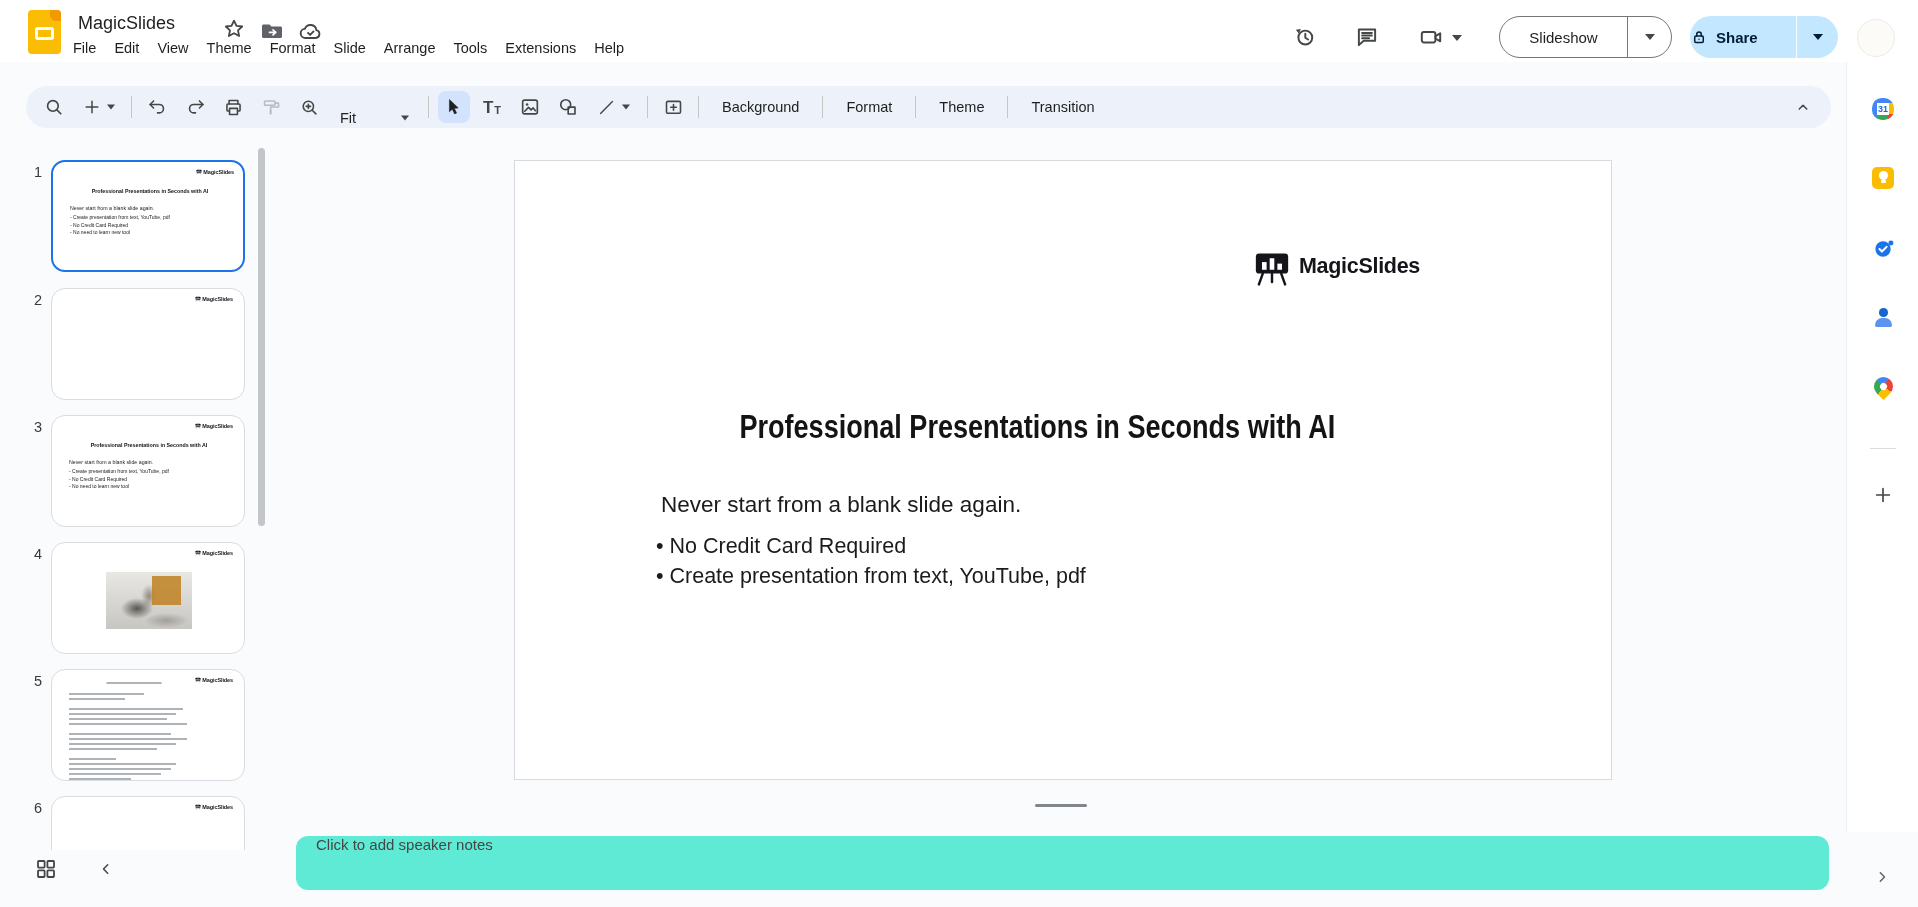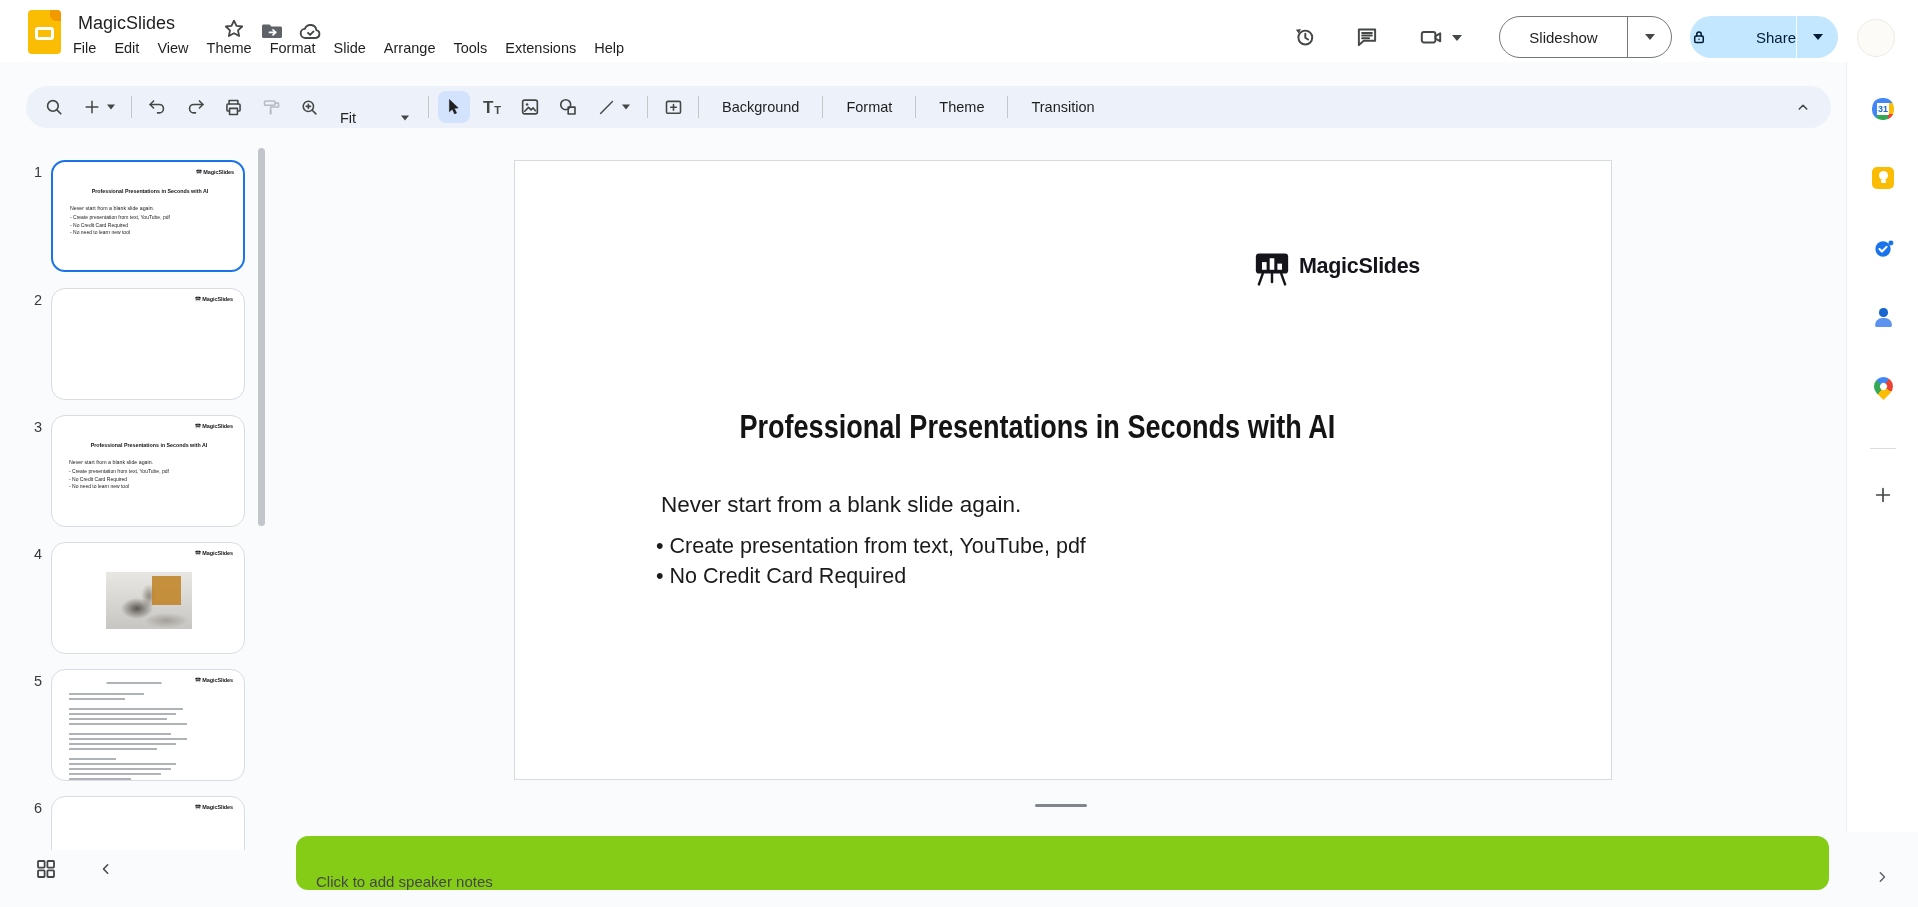--- a/index.html
+++ b/index.html
@@ -21,21 +21,21 @@
   .menubar { position:absolute; left:64px; top:38px; display:flex; height:24px; }
   .menu-item { font-size:14.5px; color:#1f1f1f; padding:2px 9px; border-radius:6px; cursor:pointer; }
   .hdr-right-ic { position:absolute; top:22px; width:30px; height:30px; }
   .caret { width:0; height:0; border-left:5px solid transparent; border-right:5px solid transparent; border-top:6px solid #444746; }
   .slideshow-btn { position:absolute; left:1499px; top:16px; width:173px; height:42px; border:1px solid #747775;
     border-radius:21px; display:flex; align-items:stretch; background:#fff; cursor:pointer; }
   .slideshow-btn .lbl { flex:1; display:flex; align-items:center; justify-content:center; font-size:15px; color:#1f1f1f; }
   .slideshow-btn .dd { width:44px; border-left:1px solid #747775; display:flex; align-items:center; justify-content:center; }
   .share-btn { position:absolute; left:1690px; top:16px; width:148px; height:42px; background:#c2e7ff;
     border-radius:21px; display:flex; align-items:stretch; cursor:pointer; }
-  .share-btn .main { flex:1; display:flex; align-items:center; justify-content:space-between; gap:8px; font-size:15px; font-weight:400; color:#001d35; }
+  .share-btn .main { flex:1; display:flex; align-items:center; justify-content:flex-start; gap:8px; font-size:15px; font-weight:700; color:#001d35; }
   .share-btn .dd { width:42px; border-left:1px solid rgba(255,255,255,.85); display:flex; align-items:center; justify-content:center; }
   .share-btn .caret { border-top-color:#001d35; }
   .avatar { position:absolute; left:1857px; top:19px; width:38px; height:38px; border-radius:50%;
     background:#fdfbf8; border:1px solid #efece7; cursor:pointer; }
 
   
   .bg { position:absolute; left:0; top:62px; width:1918px; height:845px; background:#f9fbfd; }
 
   
   .toolbar { position:absolute; left:26px; top:86px; width:1805px; height:42px; background:#edf2fa;
@@ -106,22 +106,22 @@
   .contacts .head { position:absolute; left:7px; top:1px; width:8.5px; height:8.5px; border-radius:50%; background:#1765cf; }
   .contacts .body { position:absolute; left:3px; top:11px; width:16.5px; height:8.5px; background:#5b93ee;
     border-radius:8px 8px 2px 2px; }
   .maps-pin { position:relative; width:19px; height:19px; border-radius:50% 50% 50% 0; transform:rotate(-45deg);
     background:conic-gradient(#4285f4 0 22%, #ea4335 22% 47%, #fbbc04 47% 72%, #34a853 72% 100%); }
   .maps-pin .dot { position:absolute; left:6px; top:6px; width:7px; height:7px; border-radius:50%; background:#fff; }
   .rb-div { position:absolute; left:23px; width:26px; height:1px; background:#dadce0; }
 
   
   .bottombar { position:absolute; left:0; top:832px; width:1918px; height:75px; }
-  .notes-pill { position:absolute; left:296px; top:4px; width:1533px; height:54px; background:#84cc16;
-    border-radius:12px; display:flex; align-items:flex-end; padding-left:20px; cursor:text; }
+  .notes-pill { position:absolute; left:296px; top:4px; width:1533px; height:54px; background:#5eead4;
+    border-radius:12px; display:flex; align-items:flex-start; padding-left:20px; cursor:text; }
   .notes-pill span { font-size:15px; color:#444746; }
   .bb-ic { position:absolute; cursor:pointer; }
 </style>
 </head>
 <body>
 
 <div class="app">
 
   <div class="header">
     <div class="slides-logo">
@@ -464,22 +464,22 @@
         <rect x="16.5" y="9.5" width="3" height="4" fill="#fff"></rect>
         <path d="M7 16L4.5 23M19 16l2.5 7M13 16v5.5" stroke="#15141a" stroke-width="1.6" fill="none" stroke-linecap="round"></path>
         </svg>
       <span class="txt">MagicSlides</span>
     </div>
     <div class="slide-title">
       <span class="inner">Professional Presentations in Seconds with AI</span>
     </div>
     <div class="slide-sub">Never start from a blank slide again.</div>
     <div class="slide-bullets">
+      <div>• No Credit Card Required</div>
       <div>• Create presentation from text, YouTube, pdf</div>
-      <div>• No Credit Card Required</div>
     </div>
   </div>
 
   <div class="notes-handle"></div>
 
   <div class="rightbar">
     <div class="rb-item" style="top:36px;">
       <div class="cal">
           <div class="t"></div>
           <div class="l"></div>

